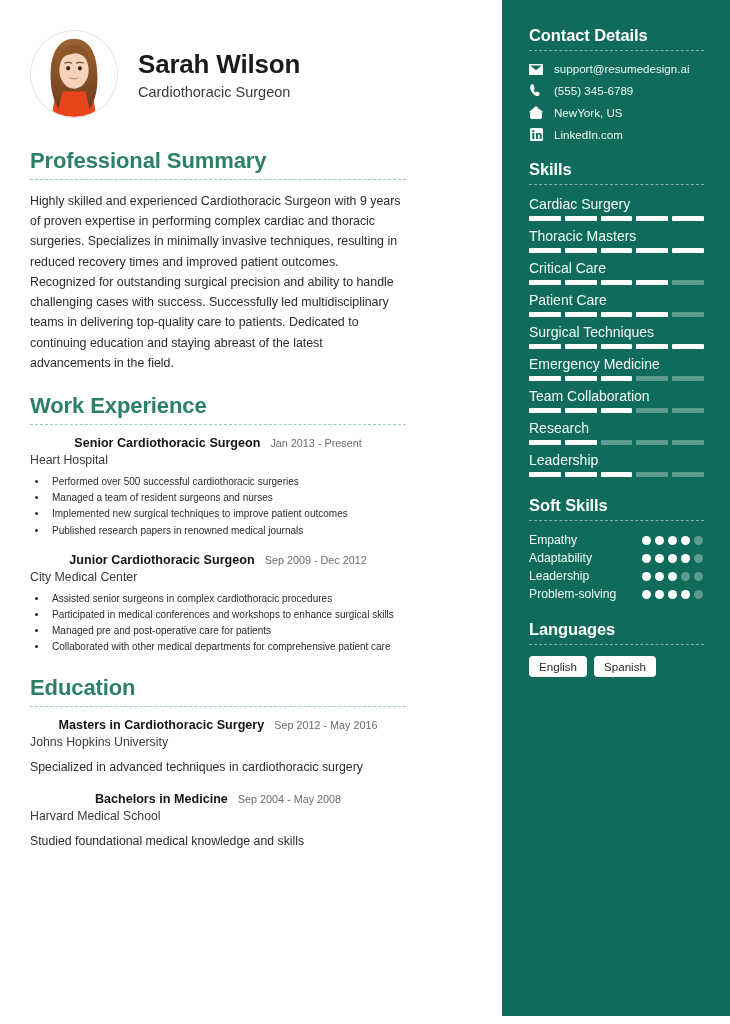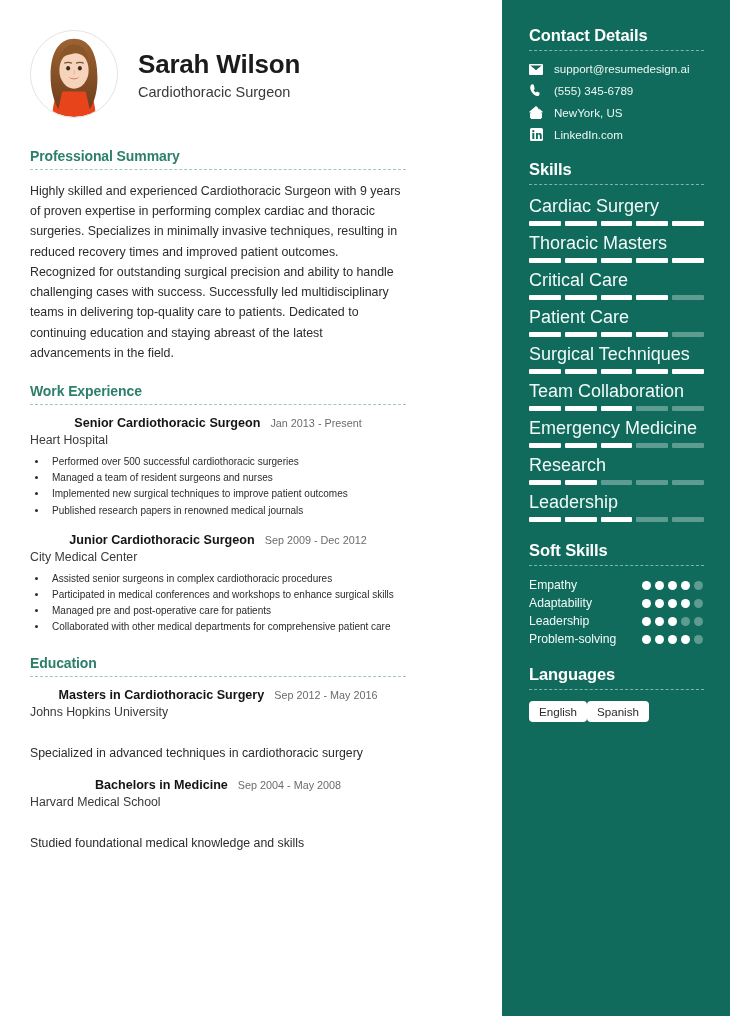--- a/index.html
+++ b/index.html
@@ -21,69 +21,69 @@
     border:1px solid #e2e2e2; background:#fff;
     overflow:hidden; position:relative; flex:none;
   }
   .avatar svg { display:block; width:100%; height:100%; }
   .name-block { padding-top:2px; }
   .full-name { font-size:26px; font-weight:bold; color:#1b1b1b; letter-spacing:-.2px; line-height:1.1; }
   .job-title { font-size:14.5px; color:#3a3a3a; margin-top:6px; }
 
   .section { margin-bottom:20px; }
   .sec-title {
-    font-size:14px; font-weight:bold; color:#2c8069;
+    font-size:22px; font-weight:bold; color:#2c8069;
     letter-spacing:-.1px; margin-bottom:5px;
   }
   .sec-rule {
     height:0; border-top:1.6px dashed #9fc9bd;
     margin-bottom:11px;
   }
   .summary-text {
     font-size:12.4px; color:#2c2c2c; line-height:1.63; text-align:left;
   }
 
   .entry { margin-bottom:14px; }
   .entry-top { display:flex; justify-content:center; align-items:baseline; gap:10px; }
   .entry-title { font-size:12.6px; font-weight:bold; color:#151515; }
   .entry-date { font-size:10.8px; color:#6b6b6b; white-space:nowrap; }
   .entry-sub { font-size:12.3px; color:#3a3a3a; margin-top:3px; }
-  .entry-desc { font-size:12.3px; color:#2c2c2c; margin-top:25px; line-height:1.55; }
+  .entry-desc { font-size:12.3px; color:#2c2c2c; margin-top:9px; line-height:1.55; }
   ul.bullets { margin:7px 0 0 18px; }
   ul.bullets li { font-size:10px; color:#2c2c2c; line-height:1.62; padding-left:4px; }
 
   
   .side-col {
     width:228px; background:#106b5c; color:#fff;
     padding:26px 26px 0 27px;
     position:absolute; right:0; top:0; bottom:8px;
   }
   .side-sec { margin-bottom:19px; }
   .side-title { font-size:16.5px; font-weight:bold; color:#fff; letter-spacing:-.1px; margin-bottom:5px; }
   .side-rule { height:0; border-top:1.6px dashed #7fb4a9; margin-bottom:11px; }
 
   .contact-list { margin-top:1px; }
   .contact-item { display:flex; align-items:flex-end; gap:11px; margin-bottom:9px; }
   .contact-icon { width:14px; flex:none; display:flex; align-items:center; justify-content:center; }
   .contact-icon svg { display:block; fill:#fff; }
   .contact-text { font-size:11.6px; color:#eef7f4; }
 
   .skill-row { margin-bottom:7px; }
-  .skill-label { font-size:18px; color:#f2faf8; margin-bottom:4px; }
+  .skill-label { font-size:14px; color:#f2faf8; margin-bottom:4px; }
   .skill-bar { display:flex; gap:4px; }
   .seg { height:5px; flex:1; border-radius:1px; background:#5e9b90; }
   .seg.on { background:#ffffff; }
 
   .soft-row { display:flex; align-items:flex-start; justify-content:space-between; margin-bottom:3px; }
   .soft-label { font-size:12.2px; color:#f2faf8; padding-top:1px; }
   .dots { width:62px; display:flex; flex-wrap:wrap; gap:4px 4px; justify-content:flex-start; padding-top:4px; }
   .dot { width:9px; height:9px; border-radius:50%; background:#5e9b90; }
   .dot.on { background:#ffffff; }
 
-  .lang-wrap { display:flex; flex-wrap:wrap; }
+  .lang-wrap { display:flex; flex-wrap:wrap; gap:7px; }
   .lang-pill {
     background:#fff; color:#2a2a2a; font-size:11.6px;
     padding:4px 10px; border-radius:4px;
   }
 </style>
 </head>
 <body>
 
 <div class="page">
 
@@ -279,31 +279,31 @@
             <div class="skill-label">Surgical Techniques</div>
             <div class="skill-bar">
               <span class="seg on"></span>
               <span class="seg on"></span>
               <span class="seg on"></span>
               <span class="seg on"></span>
               <span class="seg on"></span>
             </div>
           </div>
           <div class="skill-row">
+            <div class="skill-label">Emergency Medicine</div>
+            <div class="skill-bar">
+              <span class="seg on"></span>
+              <span class="seg on"></span>
+              <span class="seg on"></span>
+              <span class="seg"></span>
+              <span class="seg"></span>
+            </div>
+          </div>
+          <div class="skill-row">
             <div class="skill-label">Team Collaboration</div>
-            <div class="skill-bar">
-              <span class="seg on"></span>
-              <span class="seg on"></span>
-              <span class="seg on"></span>
-              <span class="seg"></span>
-              <span class="seg"></span>
-            </div>
-          </div>
-          <div class="skill-row">
-            <div class="skill-label">Emergency Medicine</div>
             <div class="skill-bar">
               <span class="seg on"></span>
               <span class="seg on"></span>
               <span class="seg on"></span>
               <span class="seg"></span>
               <span class="seg"></span>
             </div>
           </div>
           <div class="skill-row">
             <div class="skill-label">Research</div>

